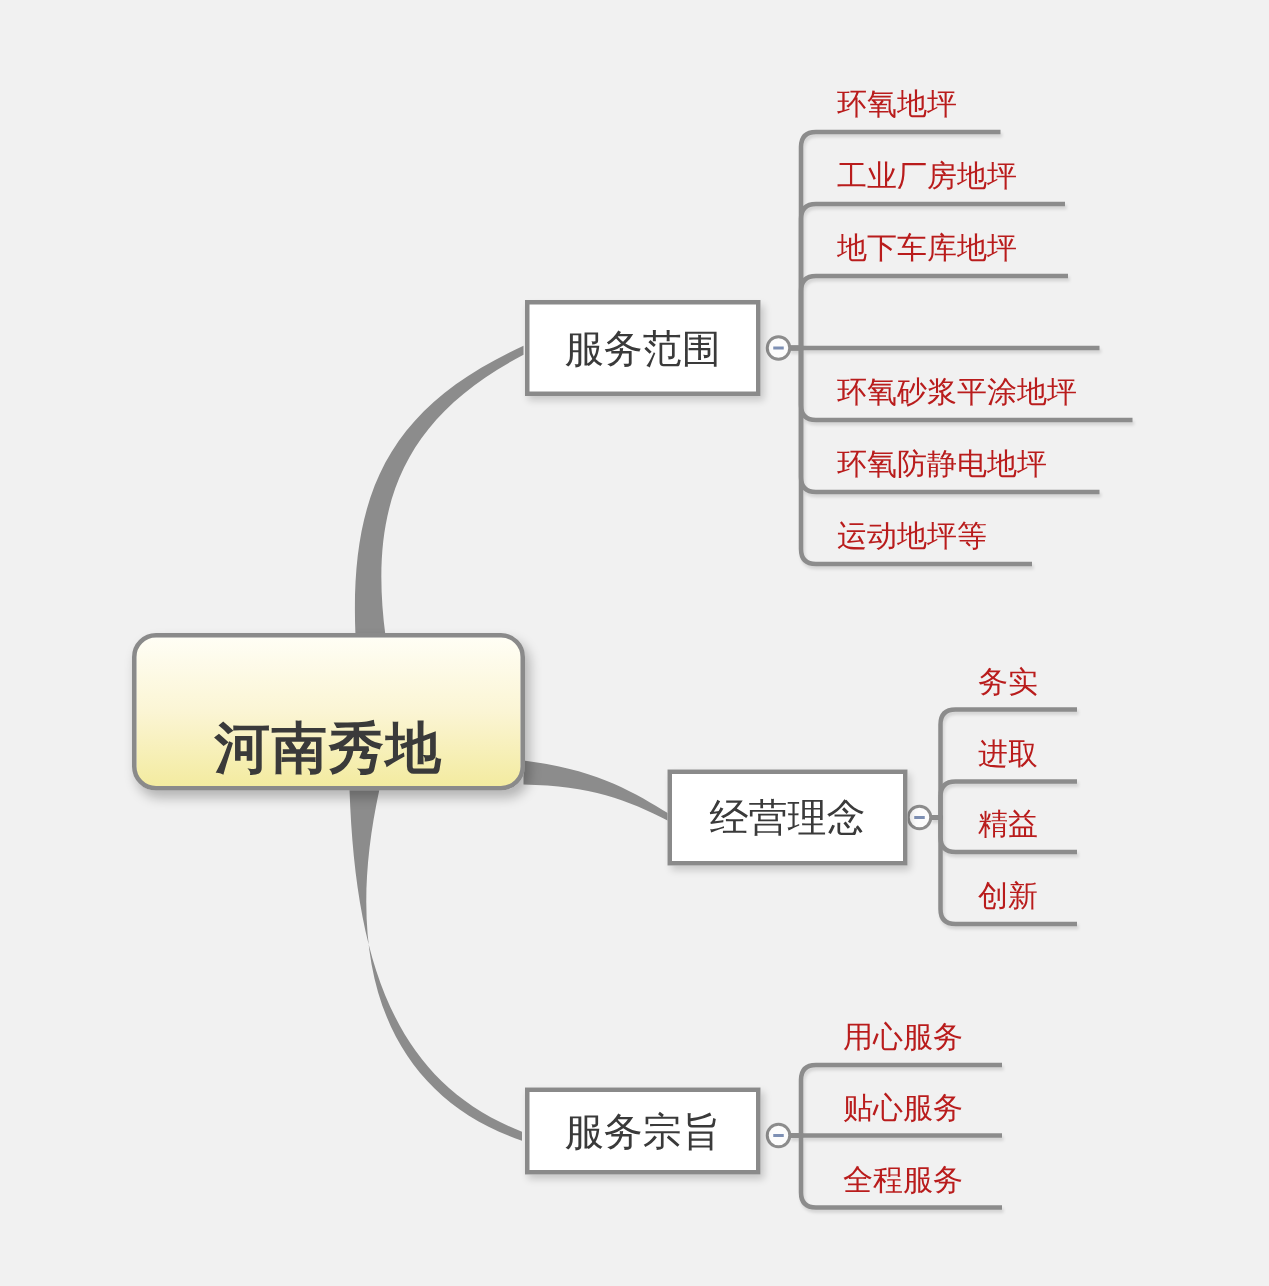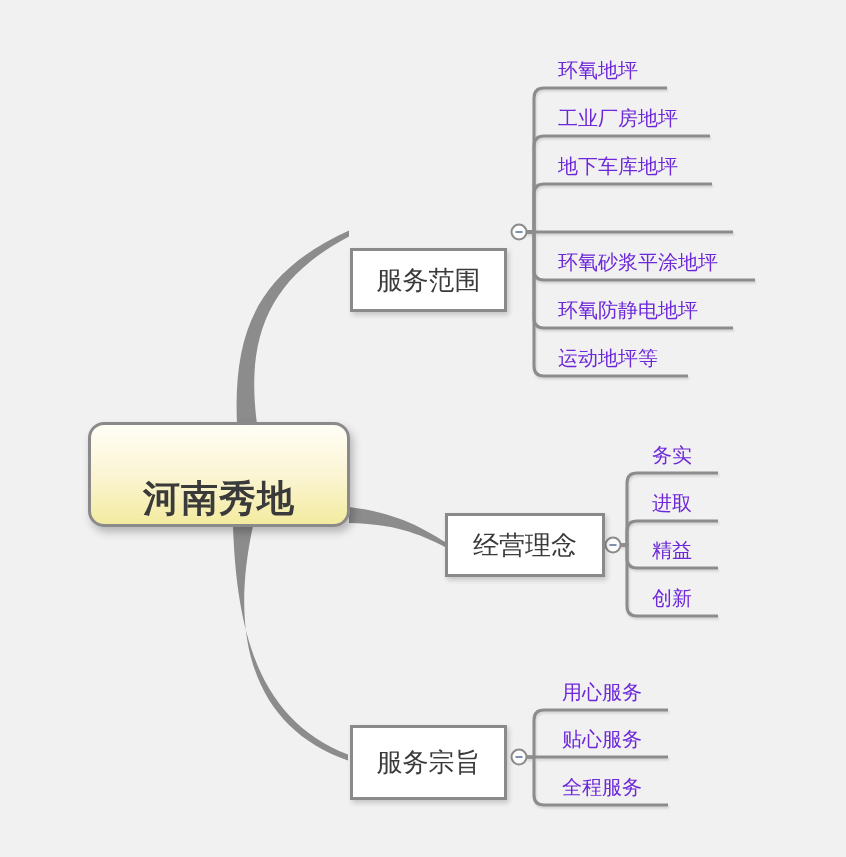--- a/index.html
+++ b/index.html
@@ -13,27 +13,27 @@
     box-sizing:border-box;border:3px solid #8A8A8A;background:#FFFFFF;
     box-shadow:2px 3px 5px rgba(0,0,0,0.18);
   }
   .topic.root{
     left:88px;top:422px;width:262px;height:105px;border-radius:16px;
     background:linear-gradient(to bottom,#FFFEF5 0%,#FBF5D4 50%,#F3EBA0 100%);
     box-shadow:3px 5px 8px rgba(0,0,0,0.25);
     align-items:flex-end;
   }
   .topic.root .topic-label{font-size:37px;font-weight:bold;color:#3A3A3A;letter-spacing:1px;}
-  .topic.b0{left:350px;top:200px;width:157px;height:64px;margin-top:48px;}
+  .topic.b0{left:350px;top:200px;width:157px;height:64px;}
   .topic.b1{left:445px;top:513px;width:160px;height:64px;}
-  .topic.b2{left:350px;top:725px;width:157px;height:75px;}
+  .topic.b2{left:350px;top:725px;width:157px;height:58px;}
   .branch .topic-label{font-size:26px;color:#3A3A3A;}
   .child-label{
     position:absolute;z-index:2;height:26px;line-height:26px;
-    font-size:20px;color:#6d28d9;white-space:nowrap;
+    font-size:20px;color:#b91c1c;white-space:nowrap;
   }
   .bracket{filter:drop-shadow(1px 2px 1px rgba(0,0,0,0.12));}
 </style>
 </head>
 <body>
 
 <div id="canvas">
   <svg id="connectors" width="846" height="857" viewBox="0 0 846 857">
       <path d="M 237 424 C 233 330 258 272 349 230.5 L 349 236.5 C 266 280 246 340 257 424 Z" fill="#8C8C8C" stroke="none"></path>
       <path d="M 349 507 C 398 513 422 528 446 542.5 L 446 547.5 C 418 533 394 524 349 523 Z" fill="#8C8C8C" stroke="none"></path>

